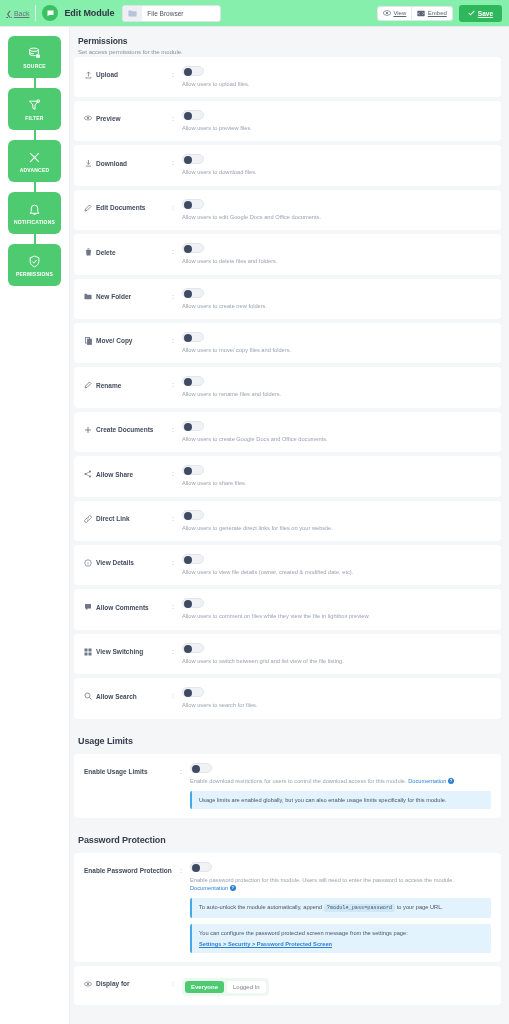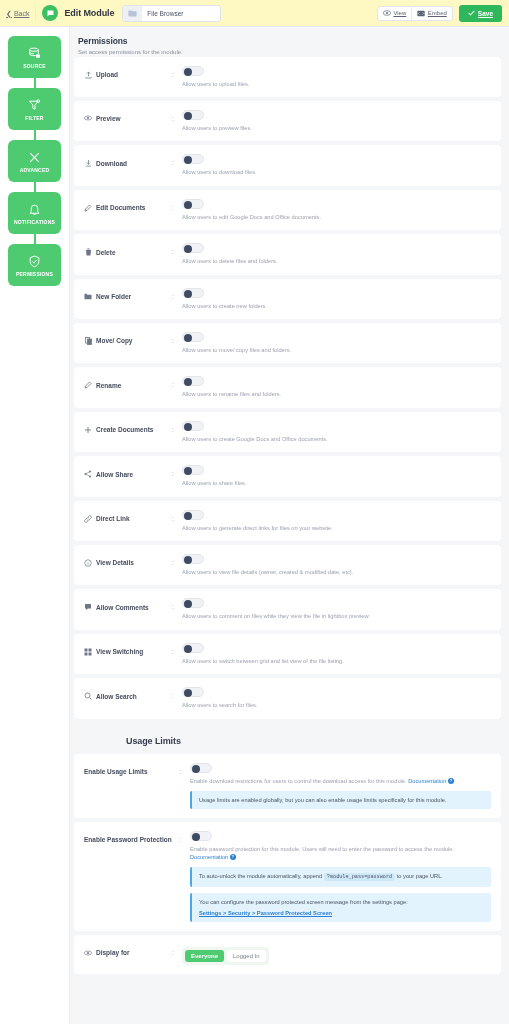--- a/index.html
+++ b/index.html
@@ -9,21 +9,21 @@
     min-height: 1024px;
     background: #f5f6f8;
     font-family: "Liberation Sans", sans-serif;
     color: #3e4658;
     -webkit-font-smoothing: antialiased;
   }
 
   
   .topbar {
     height: 27px;
-    background: #fef9c3;
+    background: #86efac;
     border-bottom: 1px solid #e7e9ee;
     display: flex;
     align-items: center;
     padding: 0 7px 0 6px;
     gap: 6px;
   }
   .back-link {
     display: flex;
     align-items: center;
     gap: 2px;
@@ -165,21 +165,20 @@
     color: #8a91a0;
     margin-top: 2.5px;
   }
 
   .group-title {
     font-size: 9px;
     font-weight: bold;
     color: #343c4c;
     padding: 13px 0 8px 4px;
     letter-spacing: -0.1px;
-    margin-left: 48px;
   }
 
   
   .card {
     background: #fff;
     border-radius: 4px;
     margin-bottom: 4px;
     padding: 9px 10px 9px 10px;
     display: flex;
     align-items: flex-start;
@@ -669,20 +668,21 @@
       <div class="row-body">
         <span class="toggle"></span>
         <div class="row-desc">
           <span>Enable download restrictions for users to control the download access for this module.</span>
           <a class="doc-link" href="#">Documentation</a><span class="help-badge">?</span>
         </div>
         <div class="callout">Usage limits are enabled globally, but you can also enable usage limits specifically for this module.</div>
       </div>
     </div>
 
+    <div class="group-title">Password Protection</div>
 
     <div class="card">
       <div class="row-label wide">
         <span>Enable Password Protection</span>
       </div>
       <div class="colon">:</div>
       <div class="row-body">
         <span class="toggle"></span>
         <div class="row-desc">
           <span>Enable password protection for this module. Users will need to enter the password to access the module.</span>

